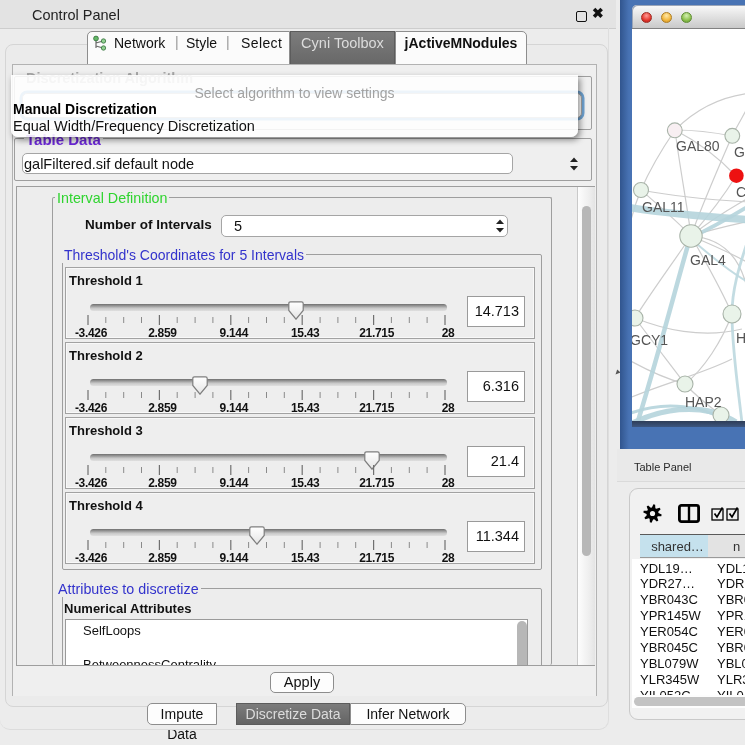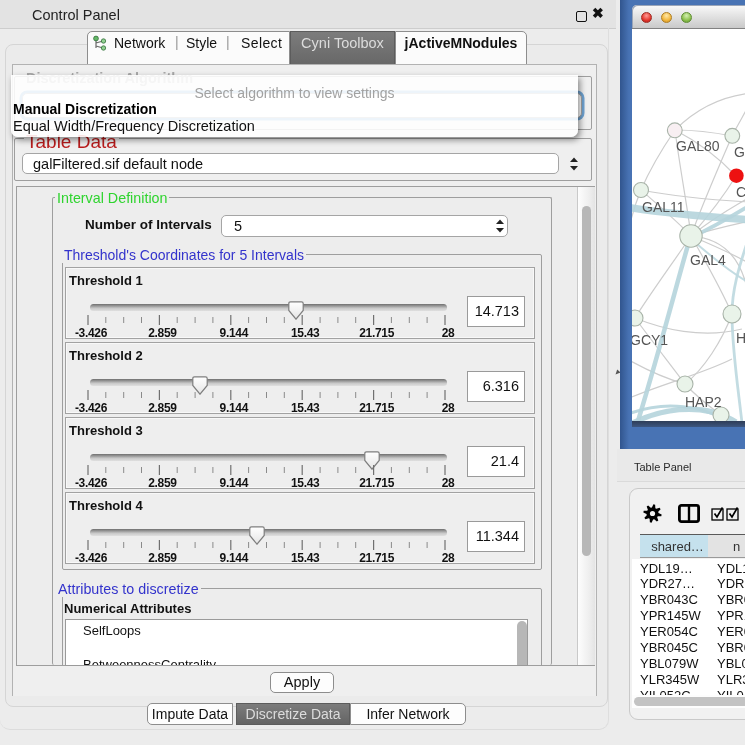--- a/index.html
+++ b/index.html
@@ -78,22 +78,22 @@
   <div class="abs" style="left:241px; top:35px; font-size:14px; color:#111; letter-spacing:0.4px;">Select</div>
 
   <div class="abs" id="innerpanel"></div>
 
   <div class="group" style="left:14px; top:76px; width:578px; height:54px;"></div>
   <div class="gtitle" style="left:24px; top:70px; font-weight:bold; color:#a8a8a8; font-size:14.5px; background:transparent;">Discretization Algorithm</div>
 
   <div class="combo" style="left:22px; top:93px; width:560px; height:25px; box-shadow:0 0 0 2.5px #6fa3d2;"></div>
 
   <div class="group" style="left:14px; top:138px; width:578px; height:43px;"></div>
-  <div class="gtitle" style="left:24px; top:131px; color:#b91c1c; font-size:19px;">Table Data</div>
-  <div class="combo" style="left:22px; top:153px; width:537px; height:21px; line-height:20px; padding-left:10px;">galFiltered.sif default node</div>
+  <div class="gtitle" style="left:24px; top:131px; color:#6d28d9; font-size:15px;font-weight:bold;">Table Data</div>
+  <div class="combo" style="left:22px; top:153px; width:491px; height:21px; line-height:20px; padding-left:1px;">galFiltered.sif default node</div>
   <svg class="arr" style="left:568px; top:156px;" width="12" height="16" viewBox="0 0 12 16">
     <path d="M2 6 L6 1.5 L10 6 Z" fill="#222"></path>
       <path d="M2 10 L6 14.5 L10 10 Z" fill="#222"></path>
   </svg>
 
   <div class="abs" style="left:11px; top:75px; width:567px; height:62px; background:rgba(255,255,255,0.88); border-radius:0 0 7px 7px; box-shadow:2px 3px 6px rgba(0,0,0,0.45);">
     <div style="position:absolute; left:0; right:0; top:10px; text-align:center; font-size:14px; color:#a2a2a2;">Select algorithm to view settings</div>
     <div style="position:absolute; left:2px; top:26px; font-size:14px; font-weight:bold; color:#000;">Manual Discretization</div>
     <div style="position:absolute; left:2px; top:43px; font-size:14.5px; color:#111;">Equal Width/Frequency Discretization</div>
   </div>
@@ -299,21 +299,21 @@
   <div class="abs" id="attrlist">
     <div style="position:absolute; left:17px; top:3px;">SelfLoops</div>
     <div style="position:absolute; left:17px; top:20px;margin-top:36px;">TopologicalCoefficient</div>
     <div style="position:absolute; left:17px; top:37px;">BetweennessCentrality</div>
   </div>
   <div class="abs" style="left:517px; top:621px; width:10px; height:44px; background:#b7b7b7; border-radius:5px 5px 0 0;"></div>
 
   <div class="abs" style="left:13px; top:666px; width:583px; height:30px; background:#efefef;"></div>
   <div class="abs" id="applybtn">Apply</div>
 
-  <div class="seg2" style="left:147px; width:86px; border-radius:5px 0 0 5px;">Impute Data</div>
+  <div class="seg2" style="left:147px; width:70px; border-radius:5px 0 0 5px;">Impute Data</div>
   <div class="seg2 segdark" style="left:236px; width:114px; border-radius:0;">Discretize Data</div>
   <div class="seg2" style="left:350px; width:116px; border-radius:0 5px 5px 0;">Infer Network</div>
 
   <svg class="abs" style="left:615px; top:369px;" width="6" height="6" viewBox="0 0 6 6">
       <path d="M0.5 5.5 L2.2 0.5 L5.5 3.5 Z" fill="#555"></path>
     </svg>
 
   <div class="abs" style="left:0px; top:28px; width:609px; height:702px; border-right:1px solid #dedede; border-bottom:1px solid #dcdcdc; border-radius:0 0 10px 10px;"></div>
 
   <div class="abs" id="netblue"></div>

